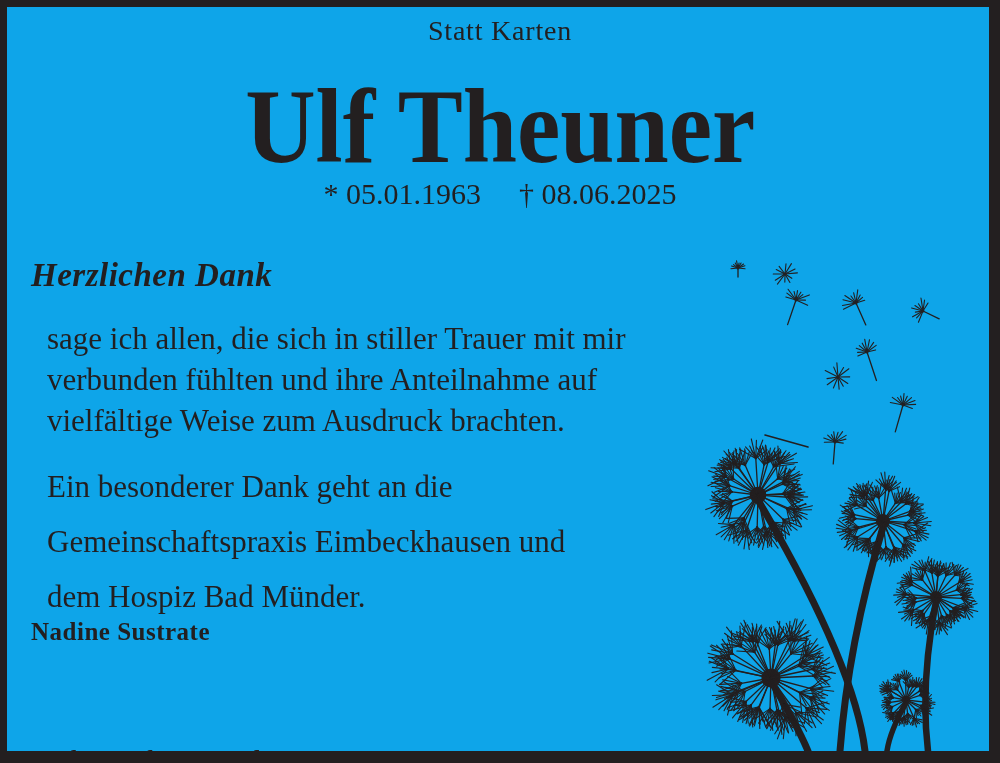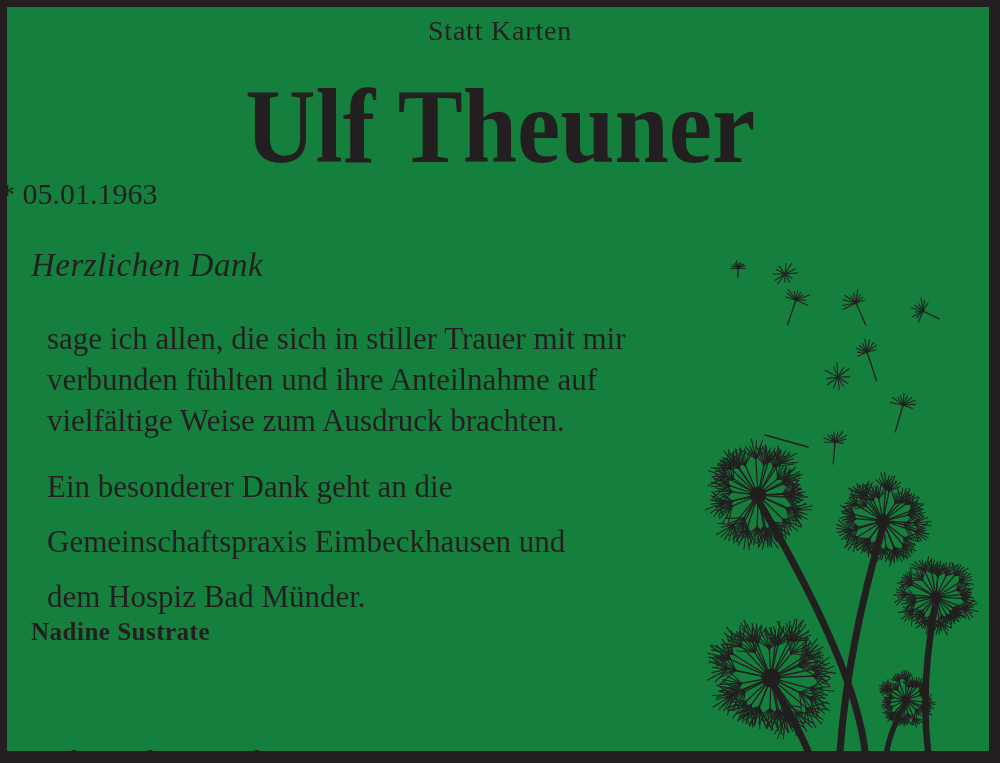--- a/index.html
+++ b/index.html
@@ -1,19 +1,19 @@
 <!DOCTYPE html>
 <html><head>
 <meta charset="utf-8">
 <style>
   html,body{margin:0;padding:0;background:#ffffff;}
   .page{
     position:relative;
     width:1000px;height:763px;
-    background:#15803d;
+    background:#0ea5e9;
     overflow:hidden;
     font-family:"Liberation Serif", serif;
     color:#231f20;
   }
   .frame{
     position:absolute;inset:0;
     border-style:solid;
     border-color:#231f20;
     border-width:7px 11px 12px 7px;
     pointer-events:none;
@@ -34,28 +34,28 @@
     line-height:1;
     white-space:nowrap;
   }
   .name-inner{
     display:inline-block;
     transform:scaleX(0.92);
     transform-origin:center;
   }
   .dates{
     position:absolute;top:177px;left:0;right:0;
-    display:flex;gap:38px;
+    display:flex;justify-content:center;gap:38px;
     font-size:30px;
     white-space:nowrap;
   }
   .thanks-heading{
-    position:absolute;top:247px;left:31px;
+    position:absolute;top:257px;left:31px;
     font-size:33px;
-    font-weight:400;
+    font-weight:700;
     font-style:italic;
     letter-spacing:0.5px;
   }
   .para{
     position:absolute;left:31px;
     margin:16px;
     font-size:31px;
     line-height:41px;
     white-space:pre-line;
     width:660px;
@@ -83,20 +83,21 @@
 
 <div class="page">
   <div class="frame"></div>
 
   <div class="pre-header">Statt Karten</div>
 
   <h1 class="name"><span class="name-inner">Ulf Theuner</span></h1>
 
   <div class="dates">
     <span>* 05.01.1963</span>
+    <span>† 08.06.2025</span>
   </div>
 
   <div class="thanks-heading">Herzlichen Dank</div>
 
   <p class="para para-1">sage ich allen, die sich in stiller Trauer mit mir
 verbunden fühlten und ihre Anteilnahme auf
 vielfältige Weise zum Ausdruck brachten.</p>
 
   <p class="para para-2">Ein besonderer Dank geht an die
 Gemeinschaftspraxis Eimbeckhausen und

